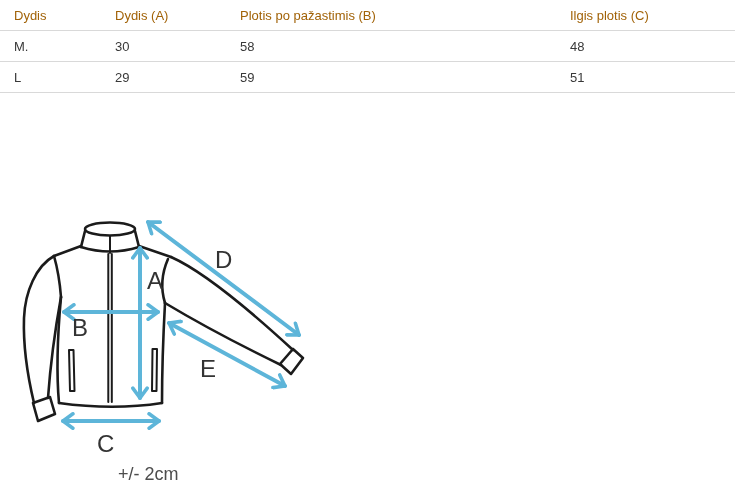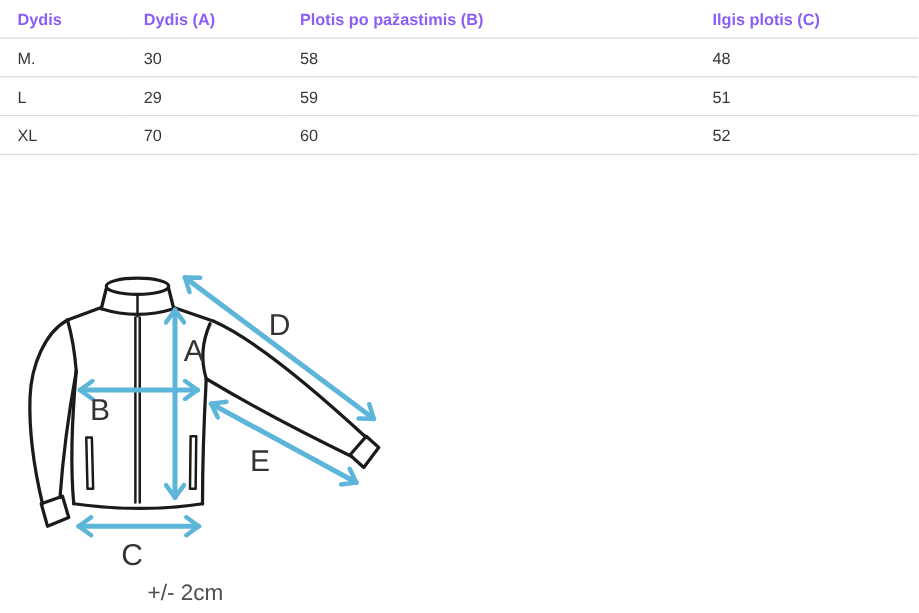--- a/index.html
+++ b/index.html
@@ -29,22 +29,22 @@
     padding: 0 0 0 14px;
     text-align: left;
     vertical-align: middle;
     font-size: 13px;
     color: #383838;
     border-bottom: 1px solid #d9d9d9;
     white-space: nowrap;
     overflow: hidden;
   }
   table.size-table th {
-    font-weight: bold;
-    color: #8b5cf6;
+    font-weight: normal;
+    color: #a16207;
   }
   .diagram-wrap {
     position: absolute;
     left: 0;
     top: 160px;
     width: 380px;
     height: 330px;
   }
   .diagram-wrap svg { display: block; }
   .measure-label {
@@ -83,26 +83,20 @@
         <td>M.</td>
         <td>30</td>
         <td>58</td>
         <td>48</td>
       </tr>
       <tr>
         <td>L</td>
         <td>29</td>
         <td>59</td>
         <td>51</td>
-      </tr>
-      <tr>
-        <td>XL</td>
-        <td>70</td>
-        <td>60</td>
-        <td>52</td>
       </tr>
     </tbody>
   </table>
 
   <div class="diagram-wrap">
     <svg width="380" height="330" viewBox="0 160 380 330" xmlns="http://www.w3.org/2000/svg">
       <defs>
         <marker id="ah" viewBox="0 0 10 10" refX="8" refY="5" markerWidth="4.5" markerHeight="4.5" orient="auto-start-reverse">
           <path d="M2.5 1 L8 5 L2.5 9" fill="none" stroke="#5db5d9" stroke-width="2" stroke-linecap="round" stroke-linejoin="round"></path>
         </marker>

